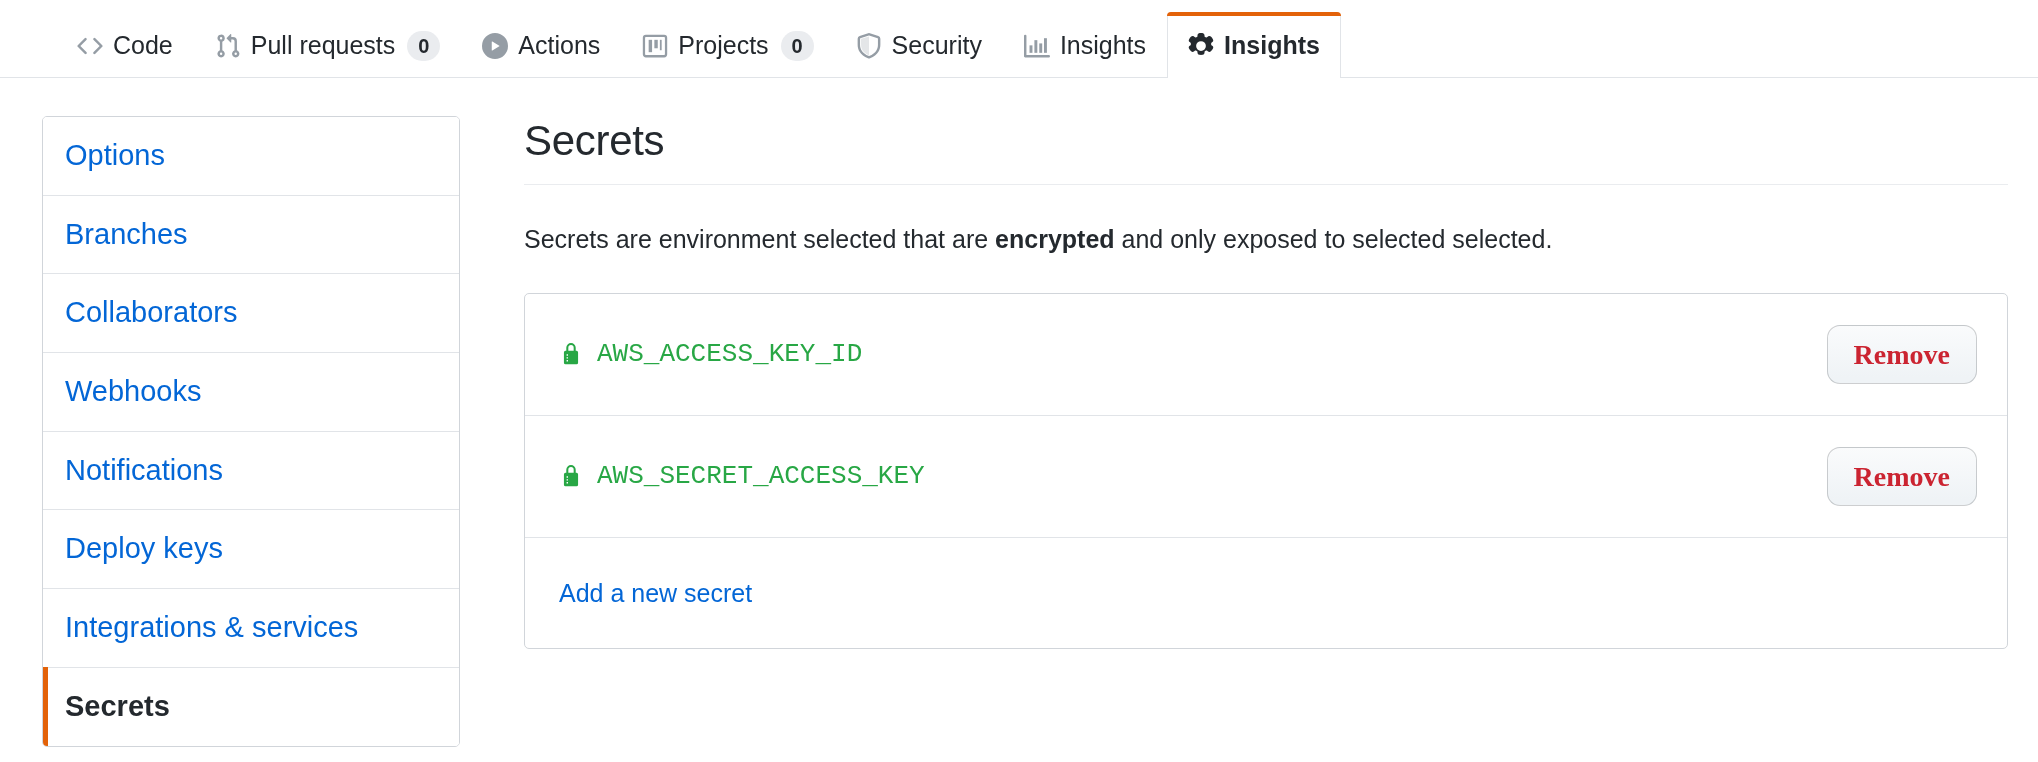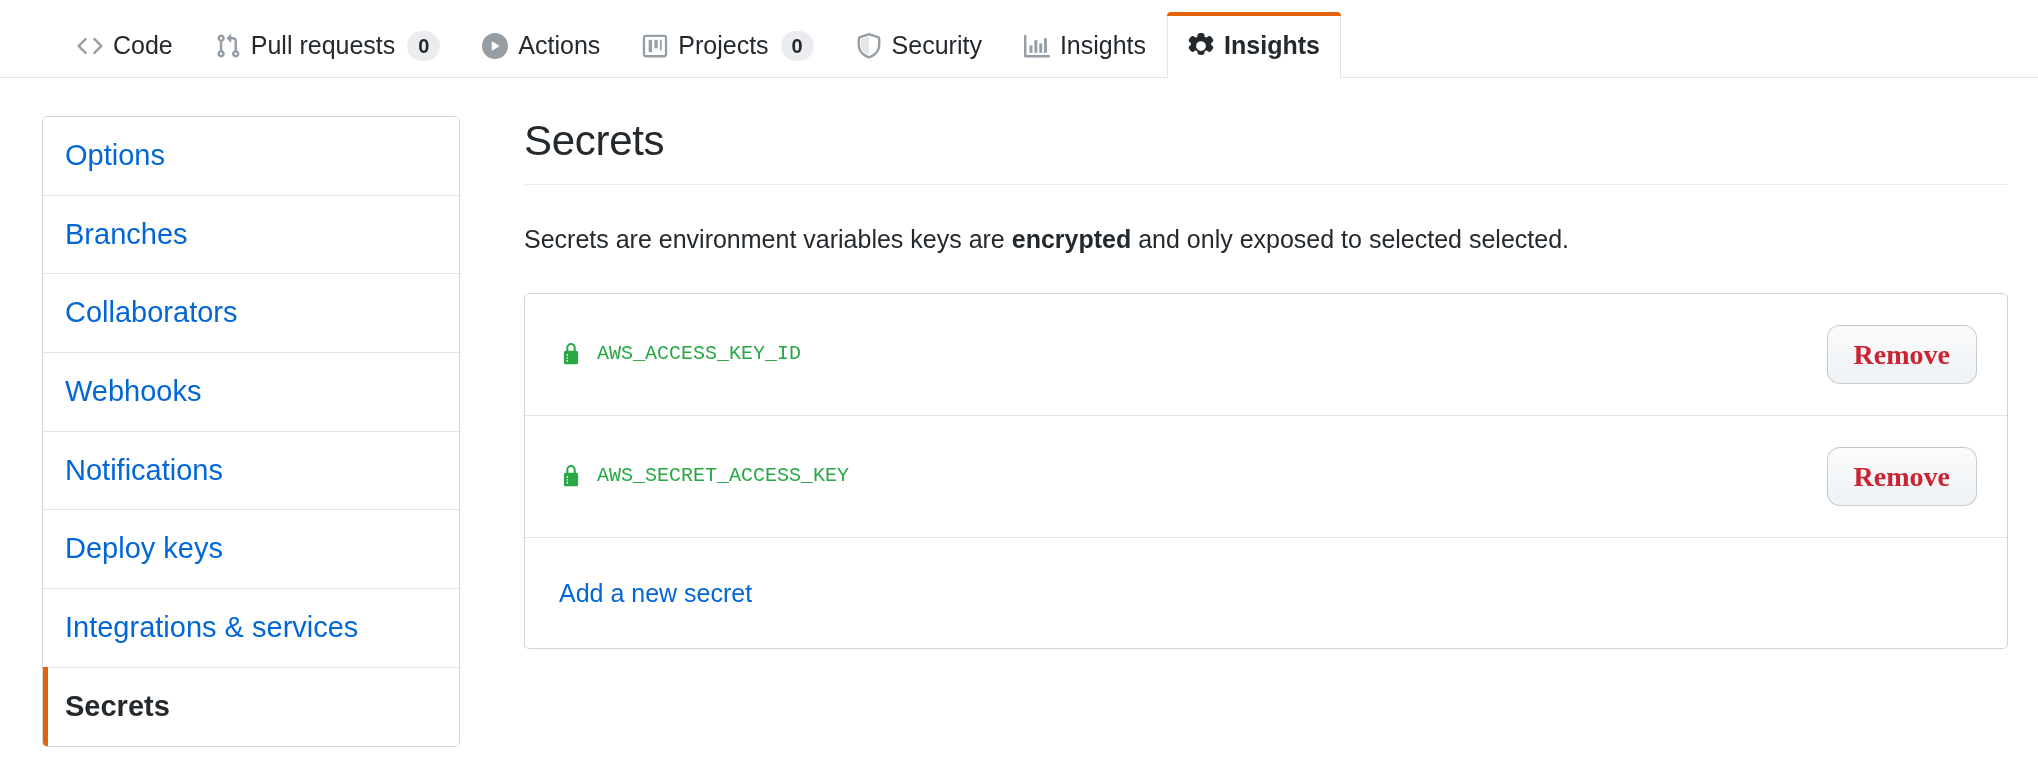--- a/index.html
+++ b/index.html
@@ -169,21 +169,21 @@
     padding: 26px 30px 26px 34px;
     border-bottom: 1px solid #e1e4e8;
     min-height: 122px;
   }
   .box-row:last-child { border-bottom: none; }
   .secret-name {
     display: flex;
     align-items: center;
     gap: 14px;
     font-family: "Liberation Mono", "DejaVu Sans Mono", monospace;
-    font-size: 20px;
+    font-size: 26px;
     color: #28a745;
     line-height: 1;
   }
   .lock-icon {
     display: inline-flex;
     align-items: center;
     justify-content: center;
     width: 24px; height: 28px;
     color: #28a745;
     flex: none;
@@ -325,21 +325,21 @@
         <span>Secrets</span>
       </a>
     </nav>
   </div>
 
   <div class="content-col">
     <h1 class="page-title">Secrets</h1>
     <div class="title-rule"></div>
 
     <p class="description">
-      <span>Secrets are environment variables keys are </span><b>encrypted</b><span> and only exposed to selected selected.</span>
+      <span>Secrets are environment selected that are </span><b>encrypted</b><span> and only exposed to selected selected.</span>
     </p>
 
     <div class="box">
 
       <div class="box-row">
         <div class="secret-name">
           <span class="lock-icon">
             <svg width="22" height="26" viewBox="0 0 14 16" fill="currentColor" aria-hidden="true">
               <path d="M4 6V4a3 3 0 016 0v2h.5a1 1 0 011 1v6.5a1 1 0 01-1 1h-7a1 1 0 01-1-1V7a1 1 0 011-1H4zm1.3 0h3.4V4a1.7 1.7 0 10-3.4 0v2zm-1.1 2.2v.9h.9v-.9h-.9zm0 1.8v.9h.9V10h-.9zm0 1.8v.9h.9v-.9h-.9z"></path>
             </svg>

